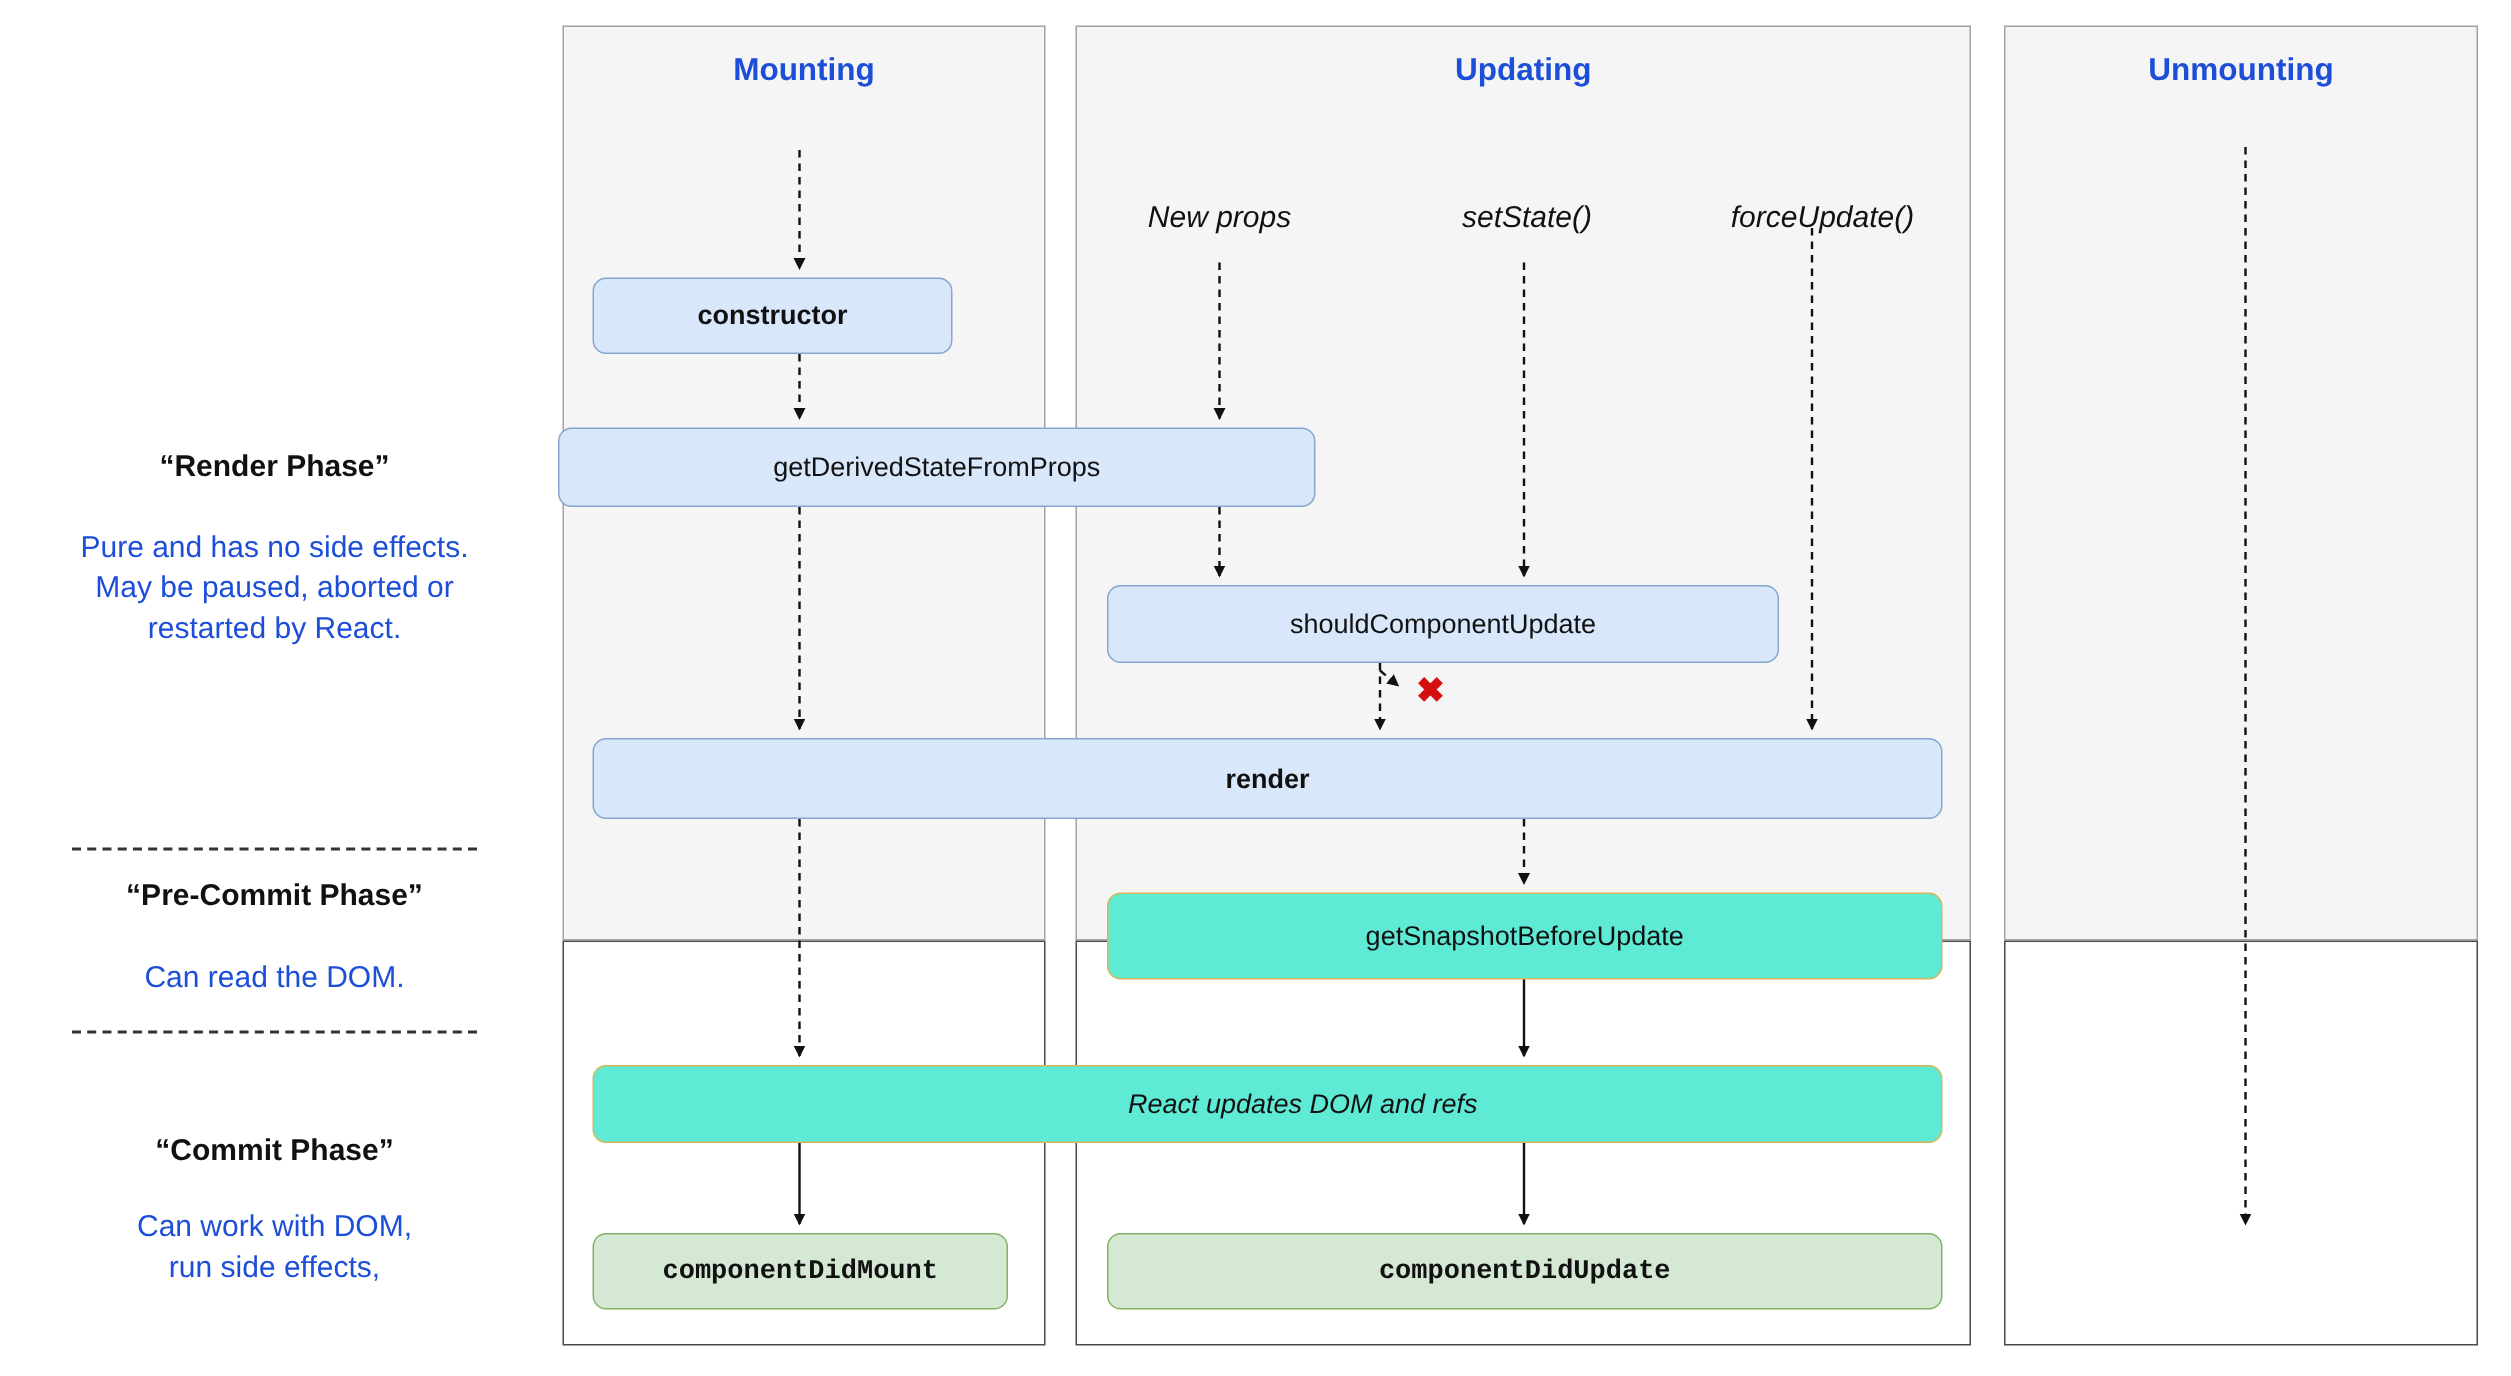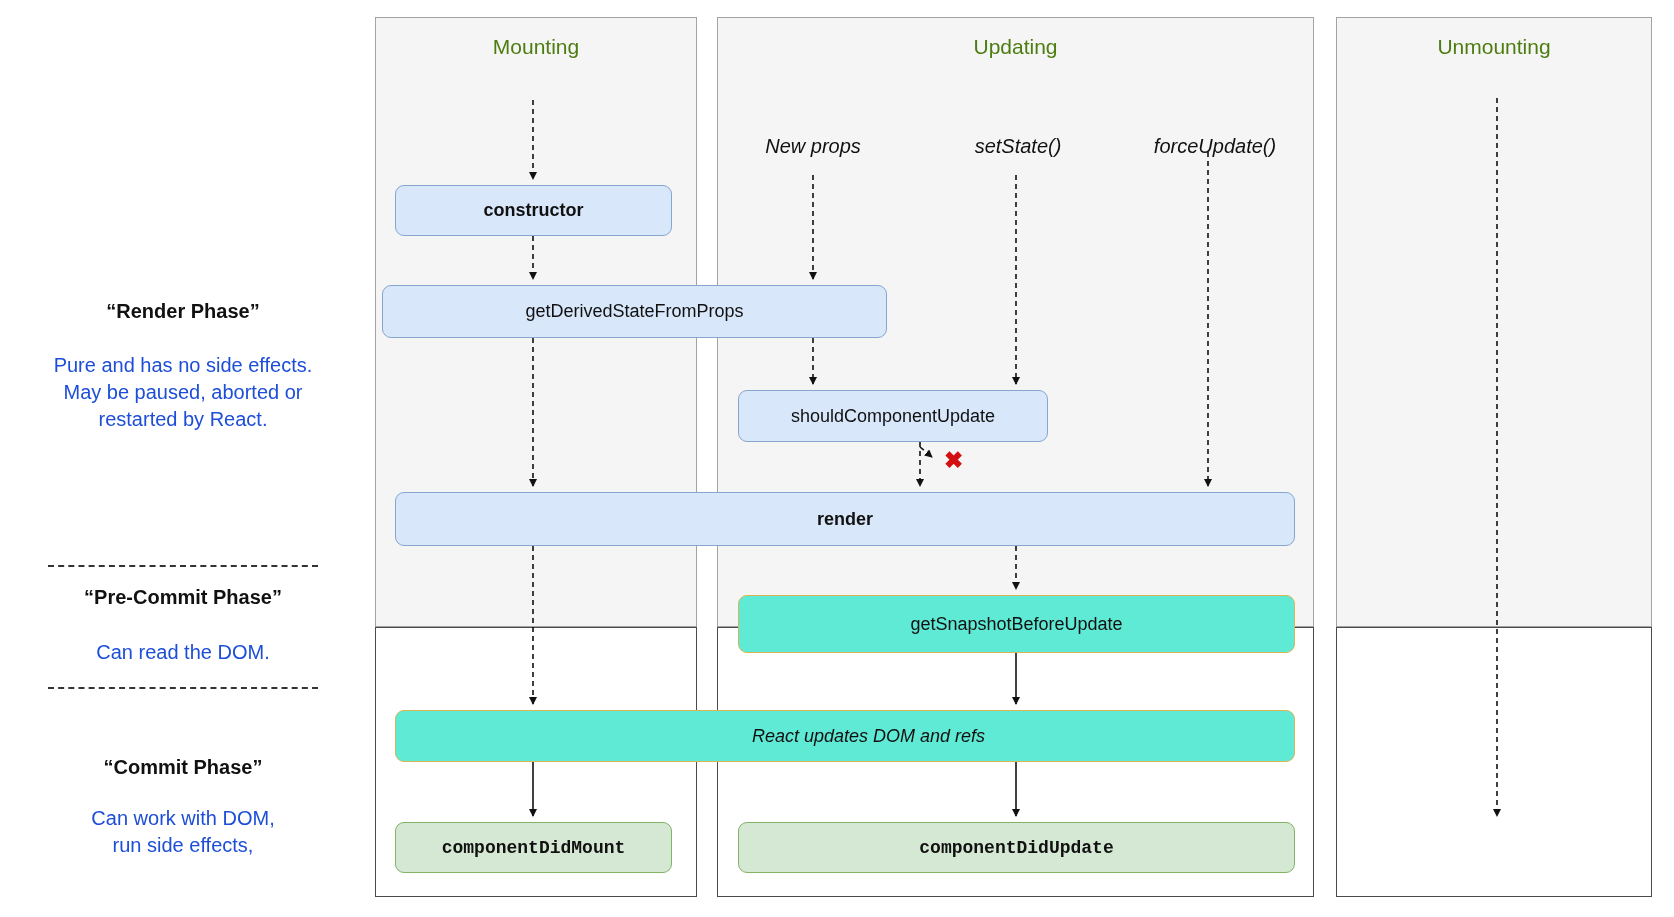--- a/index.html
+++ b/index.html
@@ -17,22 +17,22 @@
   .panel {
     position: absolute;
     box-sizing: border-box;
   }
   .panel.gray  { background: #f5f5f5; border: 1px solid #a3a3a3; }
   .panel.white { background: #ffffff; border: 1px solid #4a4a4a; }
   .col-title {
     position: absolute;
     text-align: center;
     font-size: 21px;
-    font-weight: normal;
-    color: #4d7c0f;
+    font-weight: bold;
+    color: #1d4ed8;
   }
   .trigger {
     position: absolute;
     text-align: center;
     font-size: 20px;
     font-style: italic;
     color: #111;
     white-space: nowrap;
     transform: translate(-50%, -50%);
   }
@@ -134,23 +134,23 @@
   <div class="divider" style="top:687px;"></div>
 
   <div class="sidebar" style="top:756px;">
     <h3>“Commit Phase”</h3>
   </div>
   <div class="sidebar" style="top:805px;">
     <div class="line">Can work with DOM,</div>
     <div class="line">run side effects,</div>
   </div>
 
-  <div class="node blue bold" style="left:395px;  top:185px; width:277px; height:51px;">constructor</div>
-  <div class="node blue" style="left:382px; top:285px; width:505px; height:53px;">getDerivedStateFromProps</div>
-  <div class="node blue" style="left:738px;  top:390px; width:310px; height:52px;">shouldComponentUpdate</div>
+  <div class="node blue bold" style="left:395px;  top:185px; width:240px; height:51px;">constructor</div>
+  <div class="node blue" style="left:372px; top:285px; width:505px; height:53px;">getDerivedStateFromProps</div>
+  <div class="node blue" style="left:738px;  top:390px; width:448px; height:52px;">shouldComponentUpdate</div>
   <div class="node blue bold" style="left:395px;  top:492px; width:900px; height:54px;">render</div>
   <div class="node yellow" style="left:738px;  top:595px; width:557px; height:58px;">getSnapshotBeforeUpdate</div>
   <div class="node yellow italic" style="left:395px;  top:710px; width:900px; height:52px;padding-left:47px;">React updates DOM and refs</div>
   <div class="node green bold" style="left:395px;  top:822px; width:277px; height:51px;">componentDidMount</div>
   <div class="node green bold" style="left:738px;  top:822px; width:557px; height:51px;">componentDidUpdate</div>
 
   <div class="stop-x">✖</div>
 
   <svg id="arrow-layer" xmlns="http://www.w3.org/2000/svg">
     <defs>

